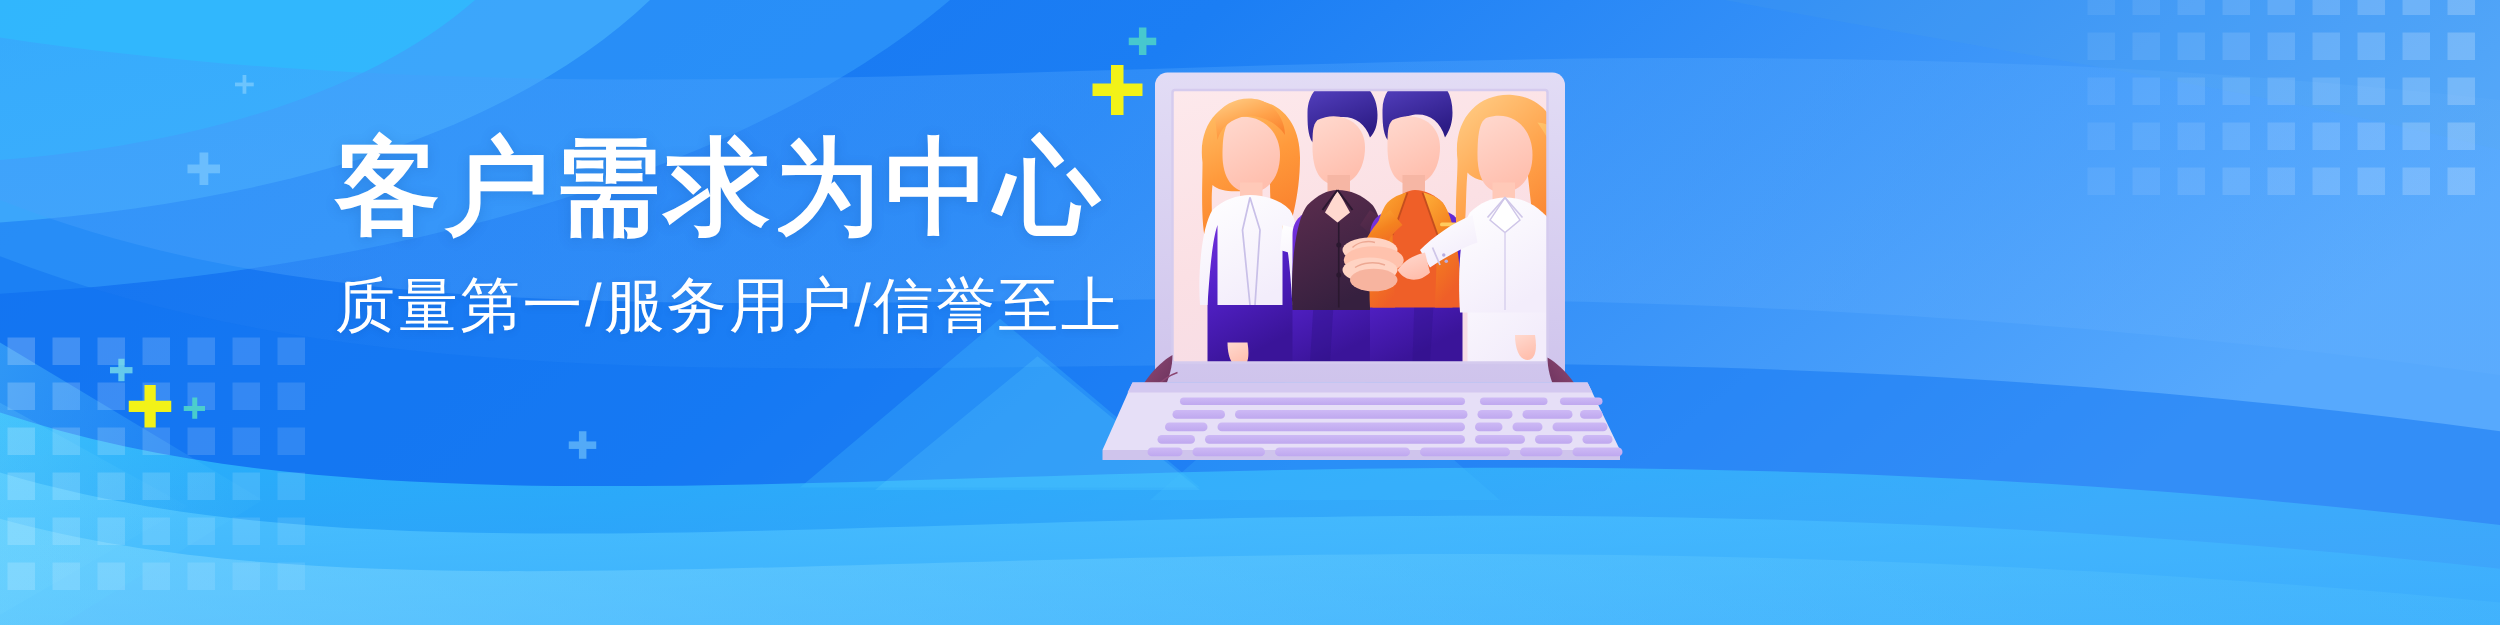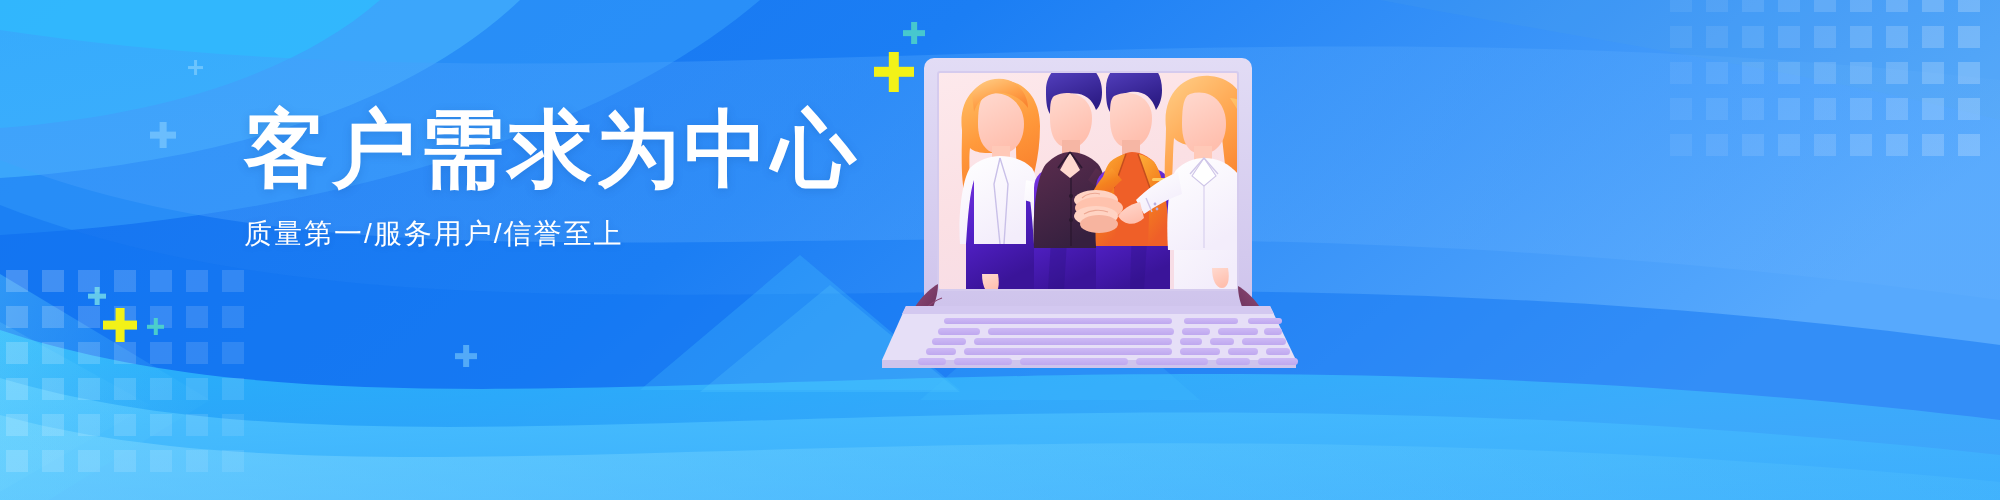--- a/index.html
+++ b/index.html
@@ -30,36 +30,36 @@
 
   
   .plus{ position:absolute; }
   .plus i{ position:absolute; display:block; background:currentColor; }
   .plus i.h{ left:0; top:50%; width:100%; height:26%; transform:translateY(-50%); }
   .plus i.v{ top:0; left:50%; height:100%; width:26%; transform:translateX(-50%); }
 
   
   .textblock{
     position:absolute;
-    left:244px;
+    left:268px;
     top:104px;
     width:620px;
   }
   .headline{
     font-size:84px;
     line-height:1.08;
     font-weight:bold;
     color:#ffffff;
     letter-spacing:4px;
     white-space:nowrap;
     text-shadow:0 2px 10px rgba(10,60,140,0.18);
   }
   .subline{
     margin-top:22px;
-    font-size:28px;
+    font-size:48px;
     line-height:1.2;
     font-weight:normal;
     color:#ffffff;
     letter-spacing:2px;
     white-space:nowrap;
     text-shadow:0 1px 6px rgba(10,60,140,0.16);
   }
 
   
   .laptop{

